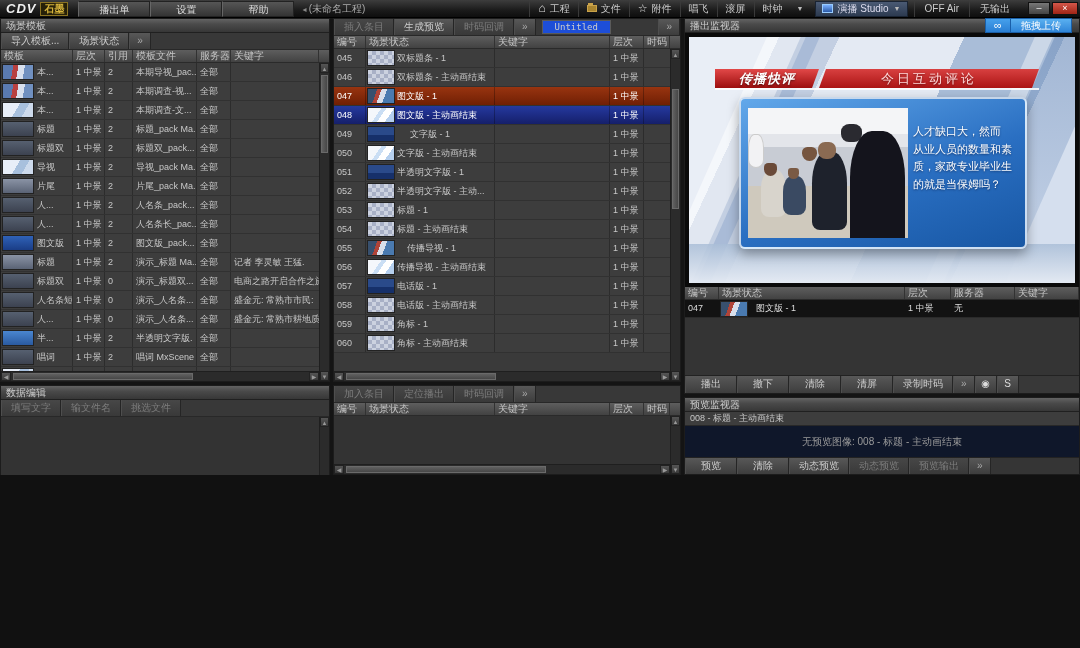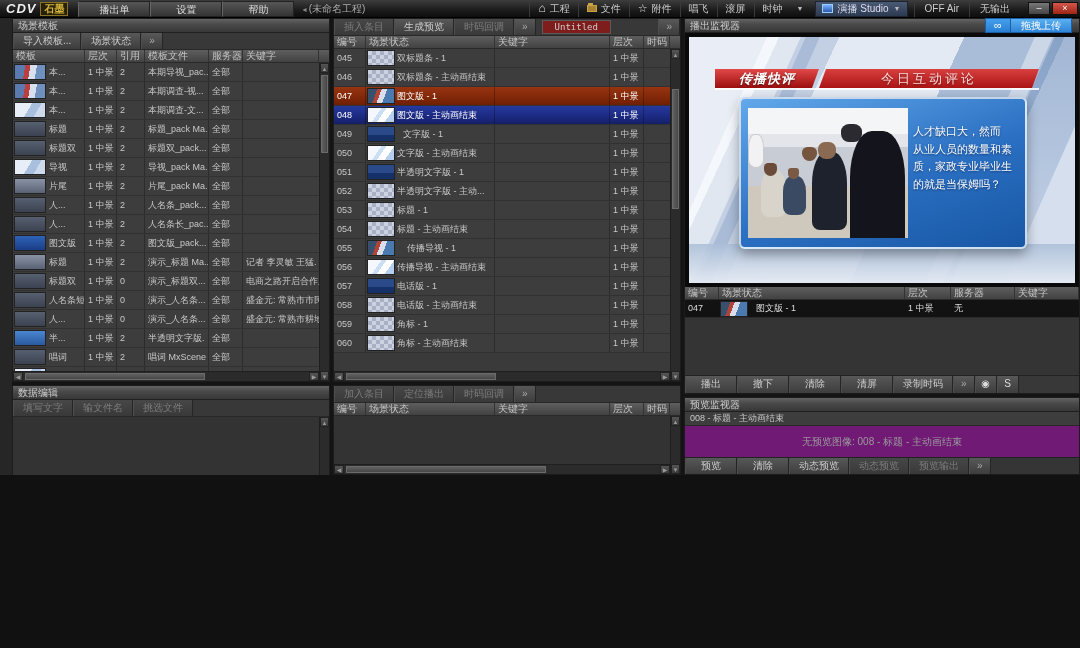--- a/index.html
+++ b/index.html
@@ -33,35 +33,35 @@
   .offair{font-size:10px;color:#ccc;padding:0 10px;border-left:1px solid #3a3a3a;height:16px;line-height:16px;}
   .win-btns{display:flex;margin-left:6px;}
   .win-btn{width:22px;height:13px;font-size:9px;line-height:11px;text-align:center;color:#fff;
            border:1px solid #111;margin-left:2px;}
   .win-min{background:linear-gradient(#777,#444);}
   .win-close{background:linear-gradient(#d4574a,#a02415);width:26px;}
   
   .main{flex:1;display:flex;min-height:0;}
   .split{width:3px;background:#141414;flex:none;}
   .col{display:flex;flex-direction:column;min-width:0;}
-  .col-left{width:330px;flex:none;padding-left:12px;}
+  .col-left{width:330px;flex:none;}
   .col-mid{width:348px;flex:none;}
   .col-right{flex:1;}
   .hsplit{height:3px;background:#141414;flex:none;}
   
   .panel{display:flex;flex-direction:column;background:#383838;min-height:0;border:1px solid #1c1c1c;}
   .phead{flex:none;height:14px;line-height:13px;font-size:10px;color:#ccc;padding:0 5px;
          background:linear-gradient(#636363,#4a4a4a 40%,#373737);border-bottom:1px solid #202020;
          display:flex;align-items:center;}
   .ptool{flex:none;height:17px;background:#383838;border-bottom:1px solid #282828;display:flex;}
   .tbtn{font-size:10px;color:#ccc;padding:0 9px;line-height:16px;background:linear-gradient(#585858,#3d3d3d);
         border-right:1px solid #252525;border-left:1px solid #4e4e4e;white-space:nowrap;}
   .tbtn.disabled{color:#7c7c7c;background:linear-gradient(#474747,#393939);}
   .tbtn.more{padding:0 7px;color:#aaa;}
-  .tab{font-size:9px;font-family:"DejaVu Sans Mono",monospace;color:#ccc;background:#7f1d1d;
+  .tab{font-size:9px;font-family:"DejaVu Sans Mono",monospace;color:#ccc;background:#1d4ed8;
        border:1px solid #5a5a5a;margin:1px 0 1px 6px;padding:0 12px;line-height:13px;}
   .ptool .spacer{flex:1;}
   
   .thead{flex:none;display:grid;height:13px;background:linear-gradient(#5e5e5e,#424242);
          font-size:10px;color:#c4c4c4;border-bottom:1px solid #2a2a2a;padding-right:10px;}
   .thead>div{border-right:1px solid #323232;padding:0 3px;line-height:12px;overflow:hidden;white-space:nowrap;}
   .tbody{flex:1;min-height:0;overflow:hidden;position:relative;background:#3a3a3a;padding-right:10px;}
   .trow{display:grid;height:19px;border-bottom:1px solid #313131;font-size:9px;color:#c8c8c8;
         background:#3d3d3d;overflow:hidden;}
   .trow>div{line-height:18px;padding:0 3px;overflow:hidden;white-space:nowrap;}
@@ -139,21 +139,21 @@
   .prow{display:grid;grid-template-columns:34px 34px 152px 46px 64px 1fr;height:18px;font-size:9px;color:#ddd;
         background:#121212;border-bottom:1px solid #2a2a2a;}
   .prow>div{line-height:17px;padding:0 3px;overflow:hidden;white-space:nowrap;}
   .btnbar{flex:none;height:18px;background:#383838;border-top:1px solid #222;display:flex;}
   .ibtn{width:22px;text-align:center;font-size:10px;line-height:16px;color:#ddd;
         background:linear-gradient(#585858,#3d3d3d);border-right:1px solid #252525;border-left:1px solid #4e4e4e;}
   
   .prev{flex:1;}
   .prev-status{flex:none;height:14px;background:#3d3d3d;border-bottom:1px solid #282828;
                font-size:9px;color:#c8c8c8;line-height:13px;padding:0 5px;}
-  .prev-body{flex:1;background:#701a75;display:flex;align-items:center;justify-content:center;min-height:0;}
+  .prev-body{flex:1;background:#0f172a;display:flex;align-items:center;justify-content:center;min-height:0;}
   .prev-msg{font-size:10px;color:#9a9a9a;}
   .prev-tools{flex:none;height:17px;background:#353535;border-top:1px solid #222;display:flex;}
   
   .g-tpl-head{grid-template-columns:72px 32px 28px 64px 34px 1fr;}
   .g-tpl-row{grid-template-columns:72px 32px 28px 64px 34px 1fr;}
   .g-pl-head{grid-template-columns:32px 129px 115px 34px 1fr;}
   .g-pl-row{grid-template-columns:32px 30px 99px 115px 34px 1fr;}
   .g-de-head{grid-template-columns:34px 70px 62px 1fr;}
   .empty-body{flex:1;background:#333;position:relative;min-height:0;}
 </style>
@@ -553,21 +553,21 @@
                 <div class="cell-b"></div>
                 <div class="cell-b">1 中景</div>
                 <div></div>
               </div>
 
               <div class="trow g-pl-row">
                 <div class="cell-b">049</div>
                 <div class="namecell">
                   <span class="mthumb t-blue"></span>
                 </div>
-                <div class="cell-b" style="padding-left:7px">文字版 - 1</div>
+                <div class="cell-b" style="padding-left:14px">文字版 - 1</div>
                 <div class="cell-b"></div>
                 <div class="cell-b">1 中景</div>
                 <div></div>
               </div>
 
               <div class="trow g-pl-row">
                 <div class="cell-b">050</div>
                 <div class="namecell">
                   <span class="mthumb t-swirl"></span>
                 </div>

